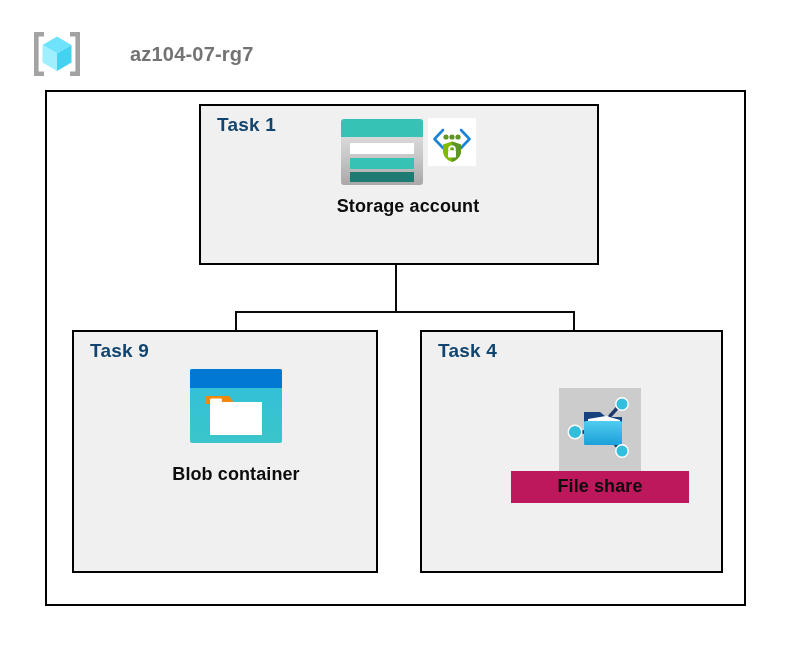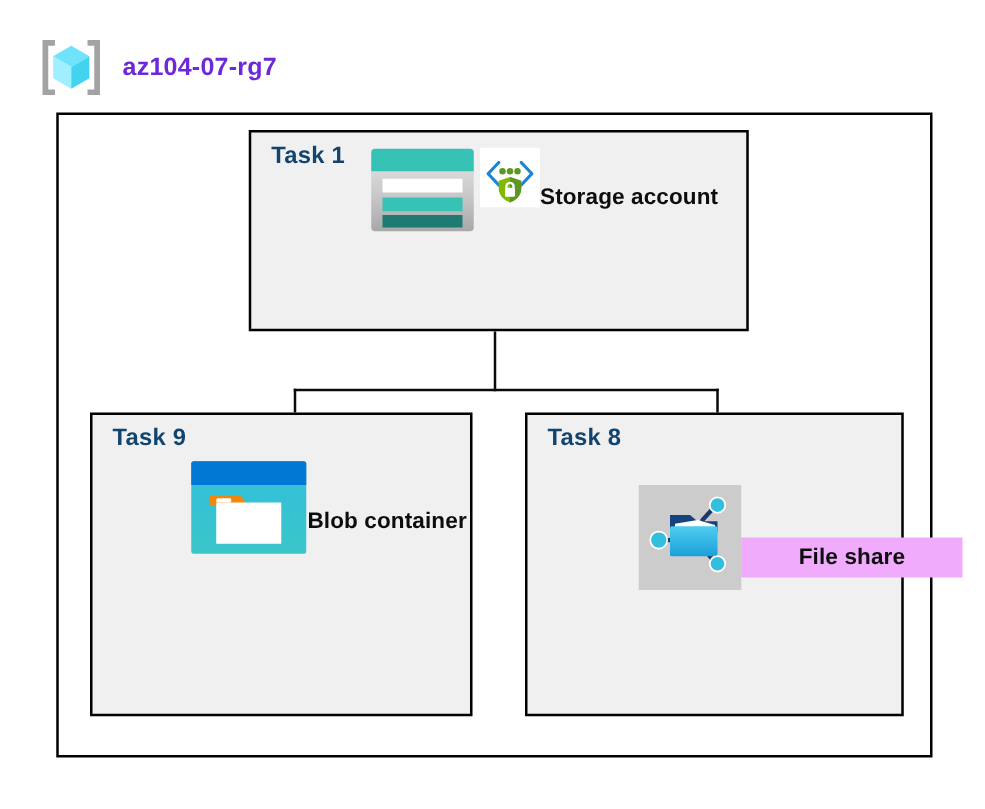--- a/index.html
+++ b/index.html
@@ -36,23 +36,24 @@
   }
   .rg-icon {
     width: 54px;
     height: 52px;
     position: relative;
     flex: 0 0 auto;
   }
   .rg-title {
     font-size: 20px;
     font-weight: bold;
-    color: #6d28d9;
+    color: #737373;
     letter-spacing: 0.2px;
     white-space: nowrap;
+    margin-left: 32px;
   }
 
   
   .rg-boundary {
     position: absolute;
     left: 45px;
     top: 90px;
     width: 701px;
     height: 516px;
     border: 2px solid #000000;
@@ -78,34 +79,33 @@
     font-size: 19px;
     font-weight: bold;
     color: #11456F;
     letter-spacing: 0.2px;
   }
 
   
   .node {
     position: absolute;
     display: flex;
-    flex-direction: row;
+    flex-direction: column;
     align-items: center;
   }
   .node-caption {
     font-size: 18px;
     font-weight: bold;
     color: #0d0d0d;
     white-space: nowrap;
     letter-spacing: 0.1px;
   }
   .caption-highlight {
-    background: #f0abfc;
+    background: #be185d;
     padding: 5px 46px 6px 46px;
-    margin-top: 32px;
   }
   .icon-highlight {
     background: #CCCCCC;
     padding: 6px 7px 7px 7px;
   }
 
   
   #node-storage   { left: 296px; top: 118px; width: 224px; }
   #node-blob      { left: 152px; top: 368px; width: 168px; }
   #node-fileshare { left: 511px; top: 388px; width: 178px; }
@@ -232,21 +232,21 @@
         <path d="M16 28 L40 28 L46 36 L16 36 Z" fill="#F2880B"></path>
         <rect x="21" y="30.5" width="12" height="3.4" rx="1.2" fill="#FFFFFF"></rect>
 
         <rect x="21" y="34" width="52" height="33" fill="#FFFFFF"></rect>
       </svg>
     </div>
     <div class="node-caption">Blob container</div>
   </div>
 
   <div class="task-box" id="task-3">
-    <div class="task-label">Task 8</div>
+    <div class="task-label">Task 4</div>
   </div>
 
   <div class="node" id="node-fileshare">
     <div class="icon-highlight">
       <div>
         <svg width="68" height="66" viewBox="0 0 68 66" aria-hidden="true">
           <defs>
             <linearGradient id="fsFolder" x1="0" y1="0" x2="0" y2="1">
               <stop offset="0%" stop-color="#50CCEF"></stop>
               <stop offset="100%" stop-color="#1BA0DA"></stop>

